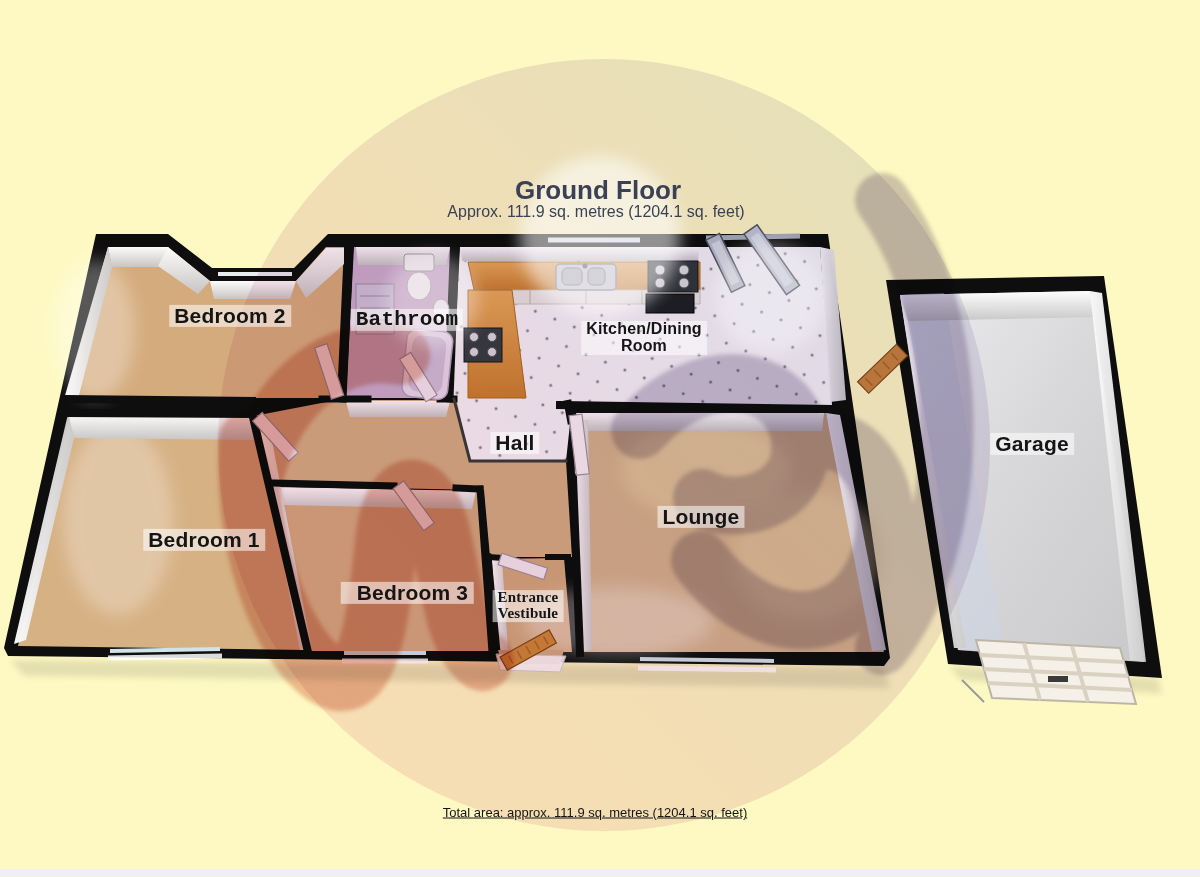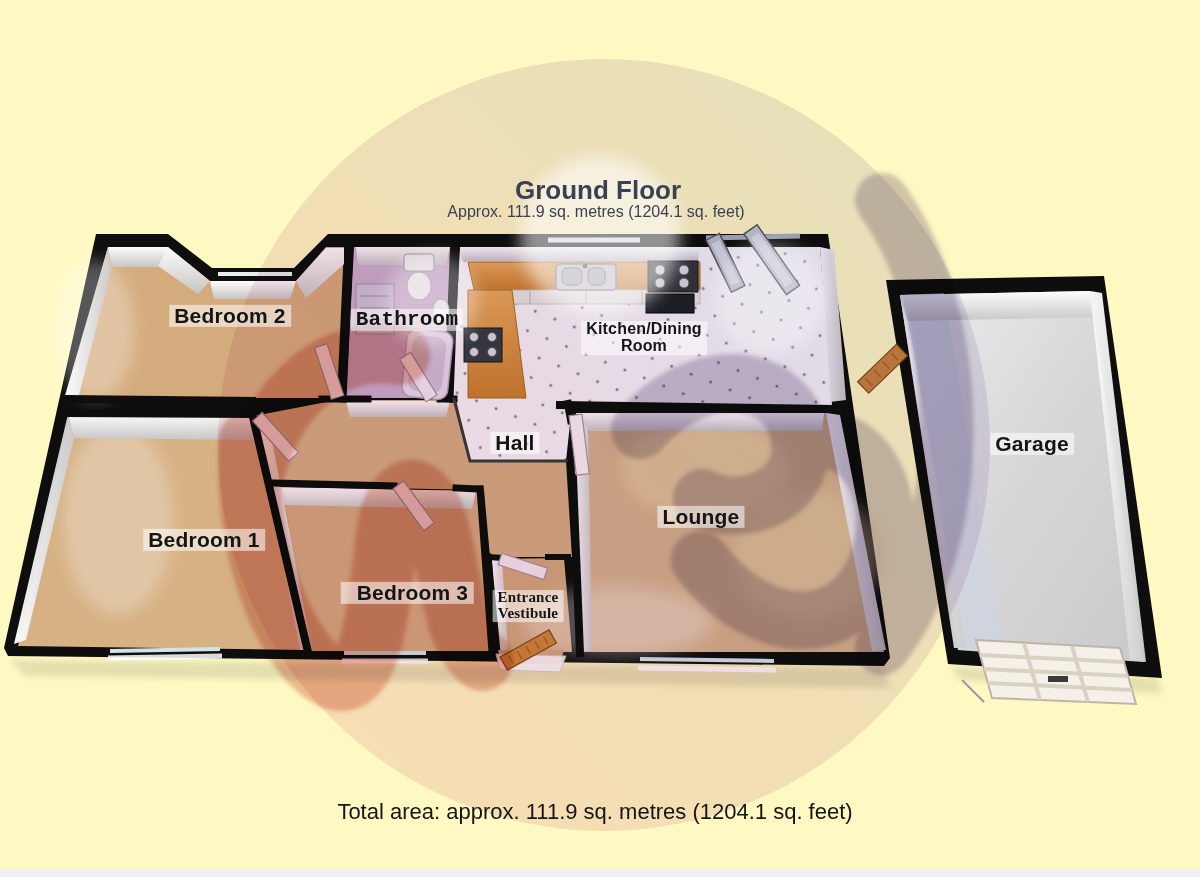--- a/index.html
+++ b/index.html
@@ -9,21 +9,21 @@
   .lbl{position:absolute;transform:translate(-50%,-50%);background:rgba(255,255,255,0.55);
        color:#151515;font-weight:bold;font-size:21px;line-height:1.06;padding:0 5px;
        text-align:center;white-space:pre-line;letter-spacing:.2px;}
   .lbl.small{font-size:15px;}
   .lbl.big{font-size:16px;}
   #title{position:absolute;left:598px;top:190px;transform:translate(-50%,-50%);
          color:#3b4154;font-size:26px;font-weight:bold;background:none;white-space:nowrap;}
   #subtitle{position:absolute;left:596px;top:212px;transform:translate(-50%,-50%);
          color:#3b4154;font-size:16px;background:none;white-space:nowrap;}
   #total{position:absolute;left:595px;top:812px;transform:translate(-50%,-50%);
-         color:#151515;font-size:22px;background:none;white-space:nowrap;}
+         color:#151515;font-size:13px;background:none;white-space:nowrap;text-decoration:underline;}
   #bottomstrip{position:absolute;left:0;bottom:0;width:100%;height:8px;background:#f1eff4;}
 </style>
 </head>
 <body>
 
 <div id="canvas">
 
 <svg id="plan-svg" width="1200" height="877" viewBox="0 0 1200 877">
   <defs>
     <linearGradient id="wf" x1="0" y1="0" x2="0" y2="1">

